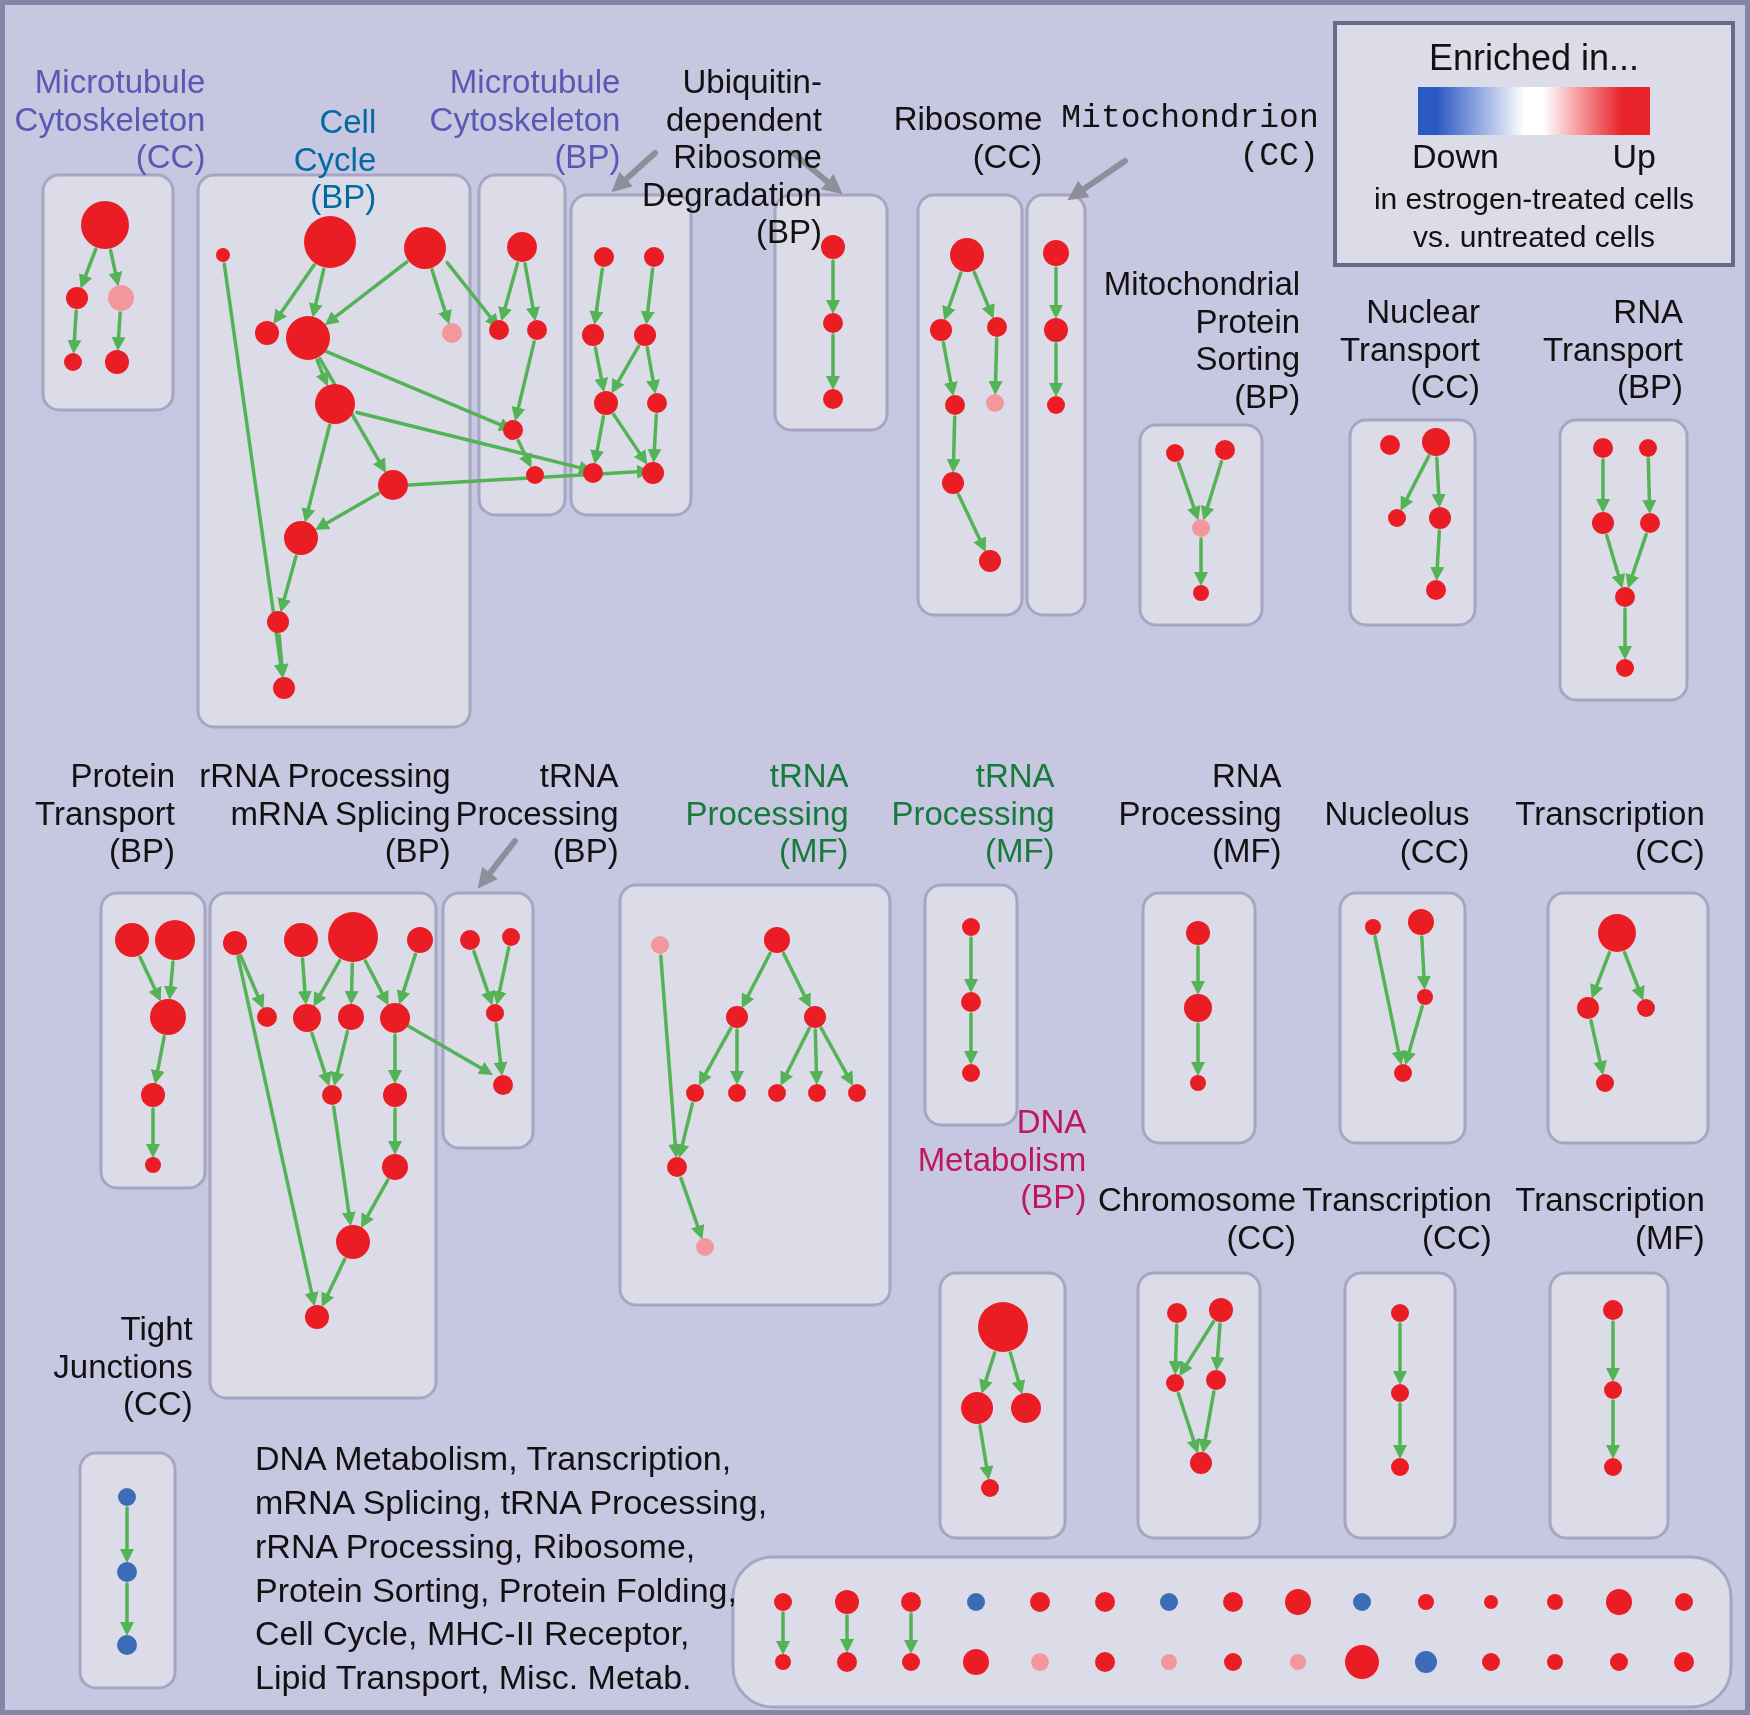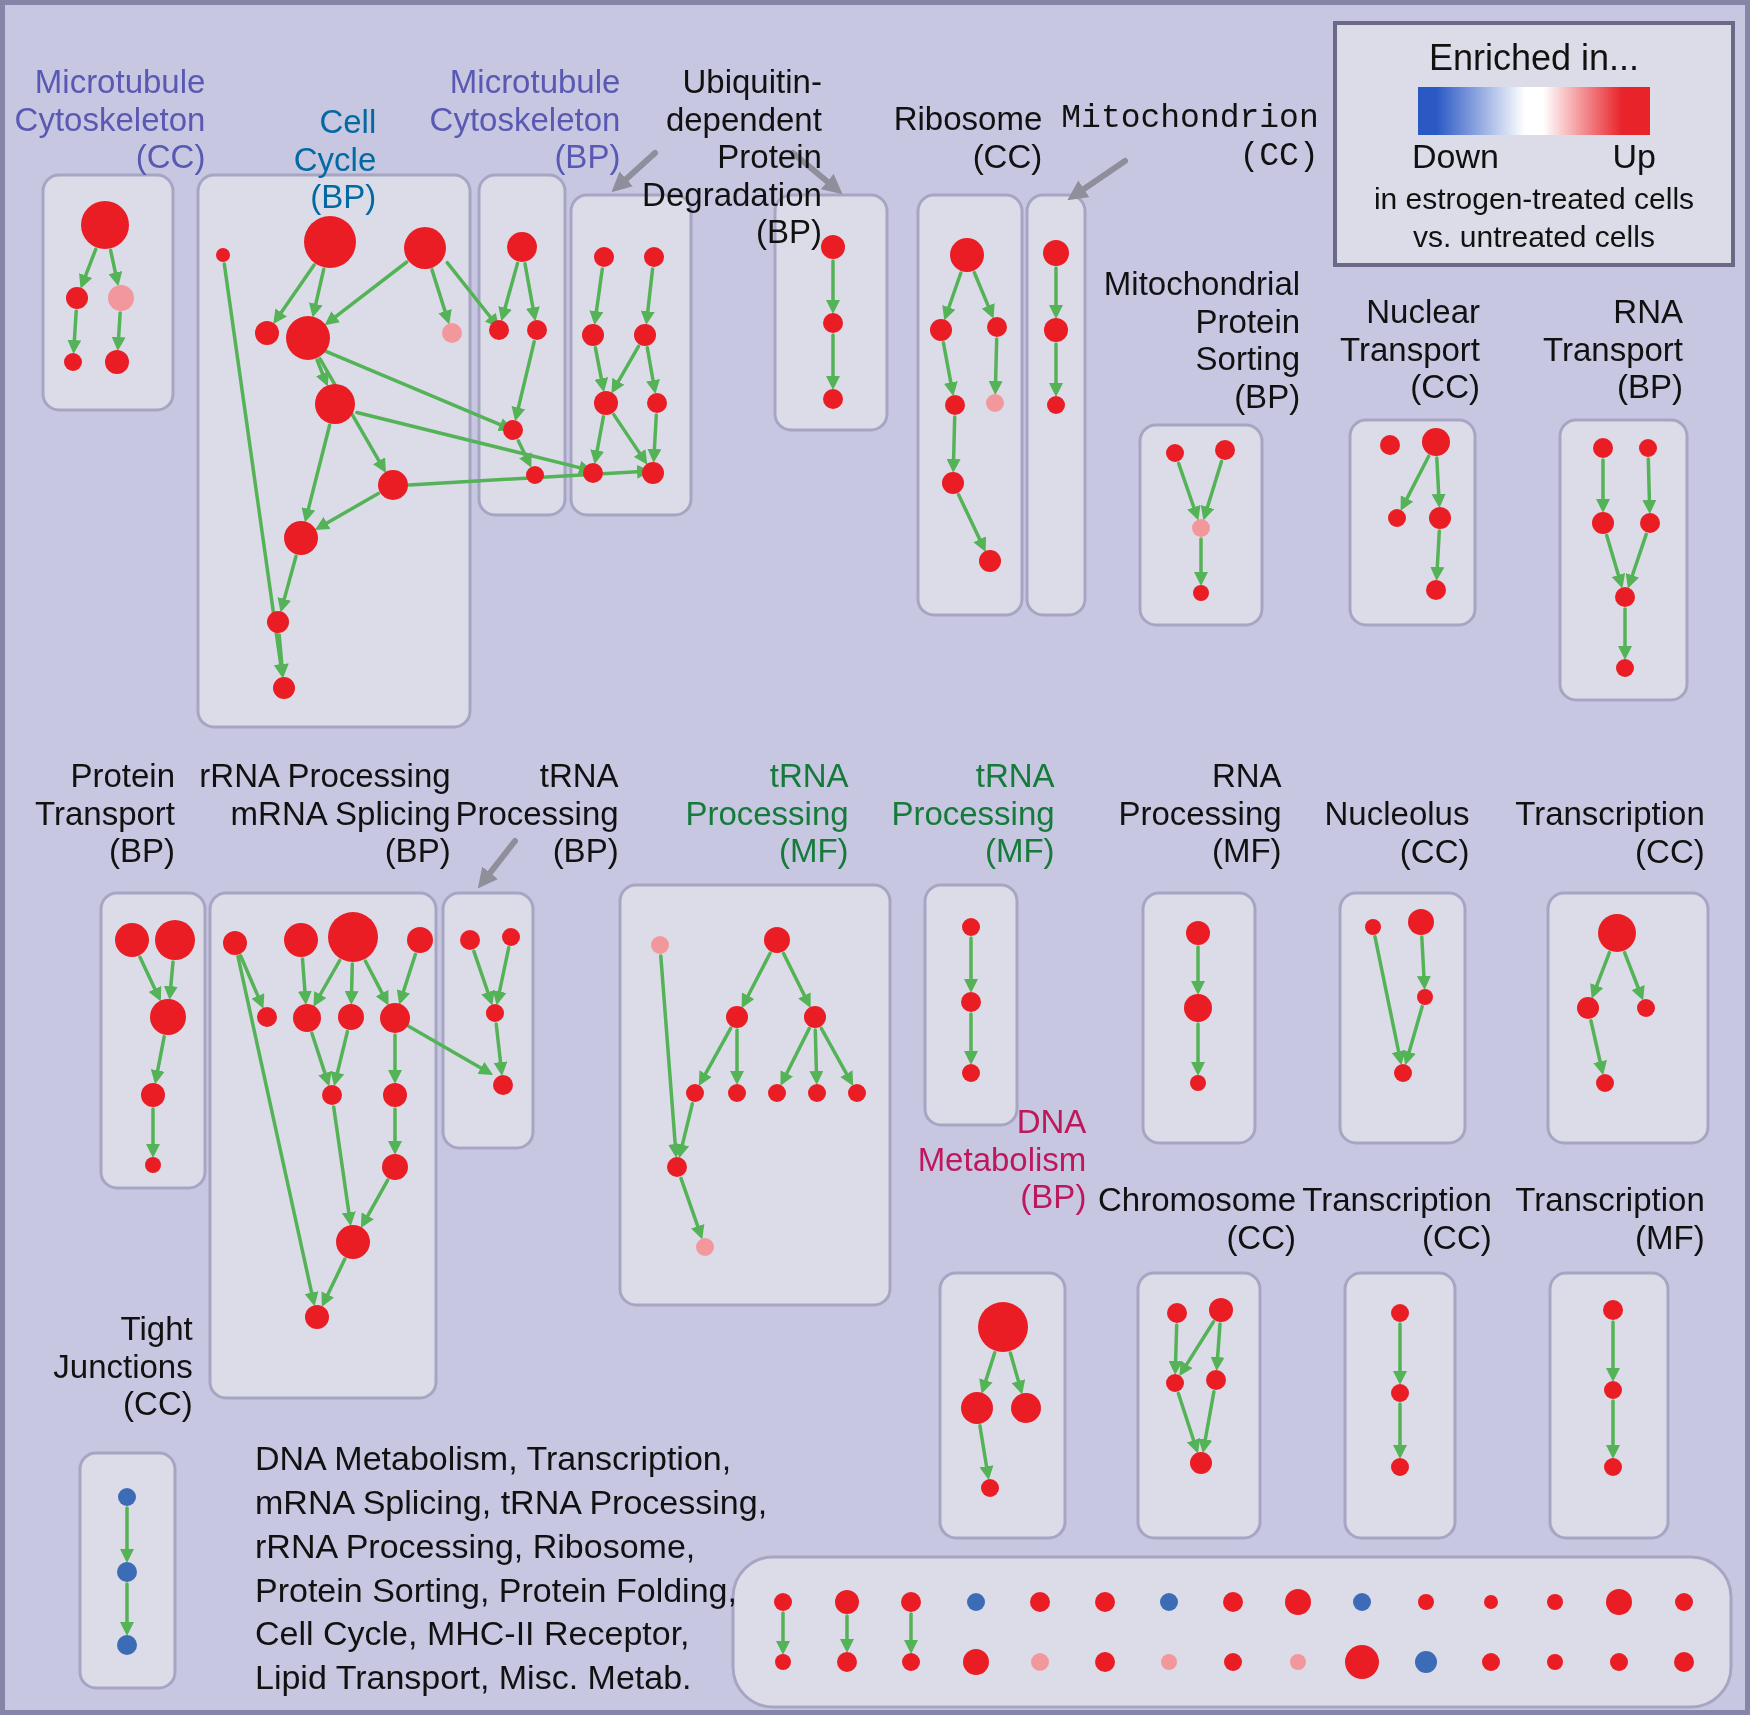--- a/index.html
+++ b/index.html
@@ -402,21 +402,21 @@
 Cytoskeleton
 (CC)</div>
       <div class="cluster-label" style="left: 330px; top: 65px; color: #0369a1; margin-top: 33px;">Cell
 Cycle
 (BP)</div>
       <div class="cluster-label" style="left: 520px; top: 58px; color: rgb(89, 89, 179);">Microtubule
 Cytoskeleton
 (BP)</div>
       <div class="cluster-label" style="left: 727px; top: 58px; color: rgb(17, 17, 17);">Ubiquitin-
 dependent
-Protein
+Ribosome
 Degradation
 (BP)</div>
       <div class="cluster-label" style="left: 963px; top: 95px; color: rgb(17, 17, 17);">Ribosome
 (CC)</div>
       <div class="cluster-label" style="left: 1185px; top: 95px; color: rgb(17, 17, 17); font-family: Liberation Mono, monospace;">Mitochondrion
 (CC)</div>
       <div class="cluster-label" style="left: 1197px; top: 260px; color: rgb(17, 17, 17);">Mitochondrial
 Protein
 Sorting
 (BP)</div>

